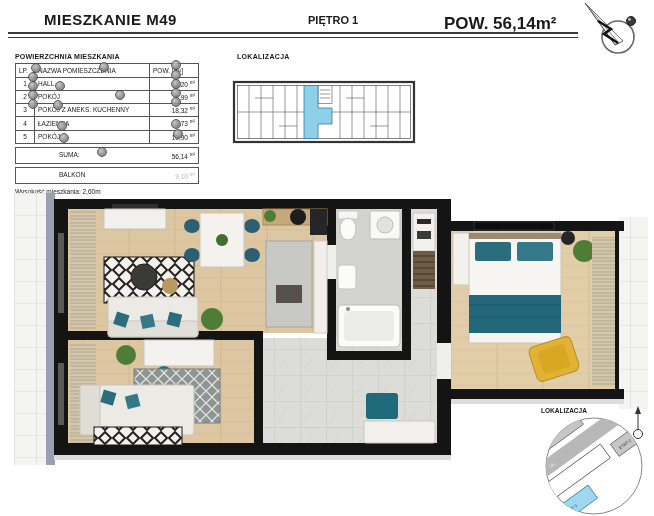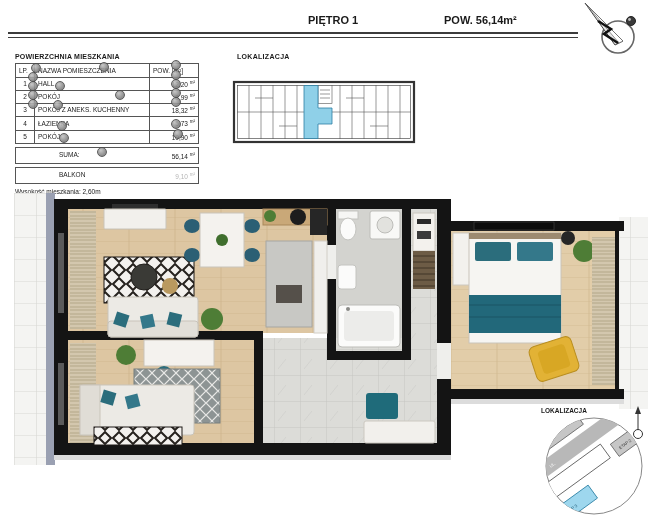--- a/index.html
+++ b/index.html
@@ -1,21 +1,21 @@
 <!DOCTYPE html>
 <html><head>
 <meta charset="utf-8">
 <style>
   html,body{margin:0;padding:0;background:#fff;}
   .page{position:relative;width:654px;height:516px;background:#fff;overflow:hidden;
         font-family:"Liberation Sans","DejaVu Sans",sans-serif;color:#1a1a1a;}
   
   .hdr-title{position:absolute;left:44px;top:11px;font-size:15px;font-weight:bold;letter-spacing:.5px;}
   .hdr-floor{position:absolute;left:308px;top:14px;font-size:11px;font-weight:bold;}
-  .hdr-area{position:absolute;left:444px;top:14px;font-size:11px;font-weight:bold;}
+  .hdr-area{position:absolute;left:444px;top:14px;font-size:17px;font-weight:bold;}
   .hdr-rule{position:absolute;left:8px;top:32px;width:570px;height:3px;
             border-top:2px solid #3c3c3c;border-bottom:1px solid #3c3c3c;}
   
   .tbl-wrap{position:absolute;left:15px;top:53px;width:184px;font-size:6.5px;}
   .tbl-title{font-weight:bold;font-size:7px;margin-bottom:3px;letter-spacing:.2px;}
   table.areas{border-collapse:collapse;width:100%;}
   table.areas th,table.areas td{border:0.8px solid #555;padding:1px 3px;font-weight:normal;
       font-size:6.5px;line-height:8px;white-space:nowrap;}
   table.areas th{height:11px;text-align:left;}
   td.lp{width:12px;text-align:center;}
@@ -38,20 +38,21 @@
   
   .sitemap{position:absolute;left:532px;top:402px;}
   .compass{position:absolute;left:578px;top:0px;}
   svg text{font-family:"Liberation Sans","DejaVu Sans",sans-serif;}
 </style>
 </head>
 <body>
 
 <div class="page">
 
+  <div class="hdr-title">MIESZKANIE M49</div>
   <div class="hdr-floor">PIĘTRO 1</div>
   <div class="hdr-area">POW. 56,14m²</div>
   <div class="hdr-rule"></div>
 
   <svg class="compass" width="76" height="60" viewBox="0 0 76 60">
     <circle cx="40" cy="37" r="16" fill="none" stroke="#666" stroke-width="1.6"></circle>
     <polygon points="7,3 45,41 37,45" fill="#e6e6e6" stroke="#444" stroke-width="1"></polygon>
     <polygon points="7,3 26,22 45,41 41,43" fill="#fff" stroke="#555" stroke-width="0.6"></polygon>
     <polyline points="20,21 33,29 26,34 40,43" fill="none" stroke="#111" stroke-width="2.5"></polyline>
     <circle cx="53" cy="21" r="4.5" fill="#3a3a3a" stroke="#222" stroke-width="1"></circle>

